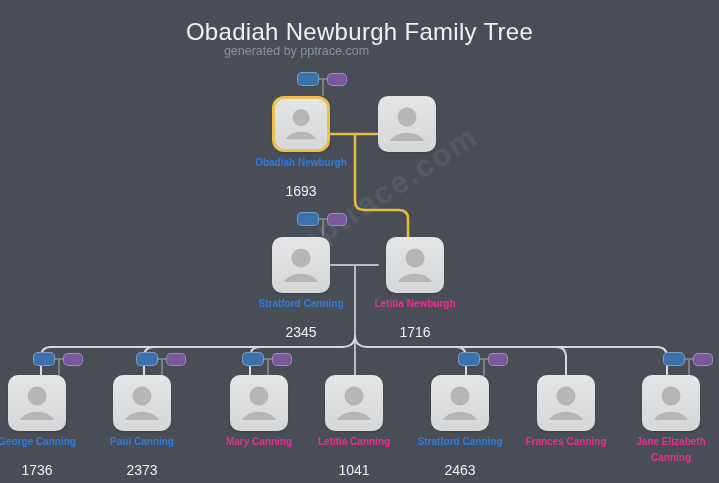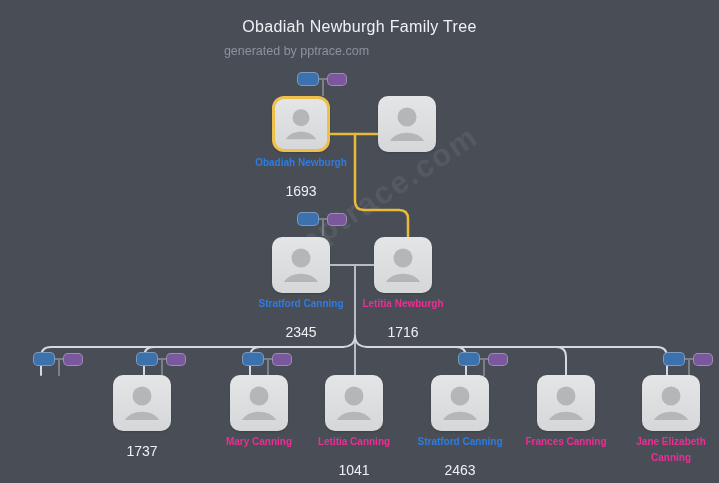--- a/index.html
+++ b/index.html
@@ -4,21 +4,21 @@
 <style>
   html,body{margin:0;padding:0;background:#494e56;}
   .stage{
     position:relative;width:719px;height:483px;overflow:hidden;
     background:#494e56;
     font-family:"Liberation Sans", sans-serif;
   }
   
   .title{
     position:absolute;top:18px;left:0;width:719px;text-align:center;
-    font-size:16px;font-weight:500;color:#eef1f4;letter-spacing:.3px;
+    font-size:24px;font-weight:500;color:#eef1f4;letter-spacing:.3px;
   }
   .subtitle{
     position:absolute;top:44px;left:0;width:593px;text-align:center;
     font-size:12.5px;color:#8b929b;
   }
   
   .watermark{
     position:absolute;left:302px;top:228px;width:320px;
     font-size:31px;font-weight:700;letter-spacing:2px;
     color:rgba(225,230,238,0.08);
@@ -162,40 +162,51 @@
     <div class="card">
       <svg viewBox="0 0 58 56">
         <circle cx="29" cy="21" r="9.5" fill="#b4b6b8"></circle>
         <path d="M12 45 C18 34 40 34 46 45 L12 45 Z" fill="#b4b6b8"></path>
       </svg>
     </div>
     <div class="pname" data-gender="male">Stratford Canning</div>
     <div class="pyear">2345</div>
   </div>
 
-  <div class="person" style="left:374px;top:237px">
+  <div class="person" style="left:386px;top:237px">
     <div class="card">
       <svg viewBox="0 0 58 56">
         <circle cx="29" cy="21" r="9.5" fill="#b4b6b8"></circle>
         <path d="M12 45 C18 34 40 34 46 45 L12 45 Z" fill="#b4b6b8"></path>
       </svg>
     </div>
     <div class="pname" data-gender="female">Letitia Newburgh</div>
     <div class="pyear">1716</div>
   </div>
 
+  <div class="person" style="left:8px;top:375px">
+    <div class="card">
+      <svg viewBox="0 0 58 56">
+        <circle cx="29" cy="21" r="9.5" fill="#b4b6b8"></circle>
+        <path d="M12 45 C18 34 40 34 46 45 L12 45 Z" fill="#b4b6b8"></path>
+      </svg>
+    </div>
+    <div class="pname" data-gender="male">George Canning</div>
+    <div class="pyear">1736</div>
+  </div>
 
   <div class="person" style="left:113px;top:375px">
     <div class="card">
       <svg viewBox="0 0 58 56">
         <circle cx="29" cy="21" r="9.5" fill="#b4b6b8"></circle>
         <path d="M12 45 C18 34 40 34 46 45 L12 45 Z" fill="#b4b6b8"></path>
       </svg>
     </div>
-    <div class="pyear">1737</div>
+    <div class="pname" data-gender="male">Paul Canning</div>
+    <div class="pyear">2373</div>
   </div>
 
   <div class="person" style="left:230px;top:375px">
     <div class="card">
       <svg viewBox="0 0 58 56">
         <circle cx="29" cy="21" r="9.5" fill="#b4b6b8"></circle>
         <path d="M12 45 C18 34 40 34 46 45 L12 45 Z" fill="#b4b6b8"></path>
       </svg>
     </div>
     <div class="pname" data-gender="female">Mary Canning</div>

